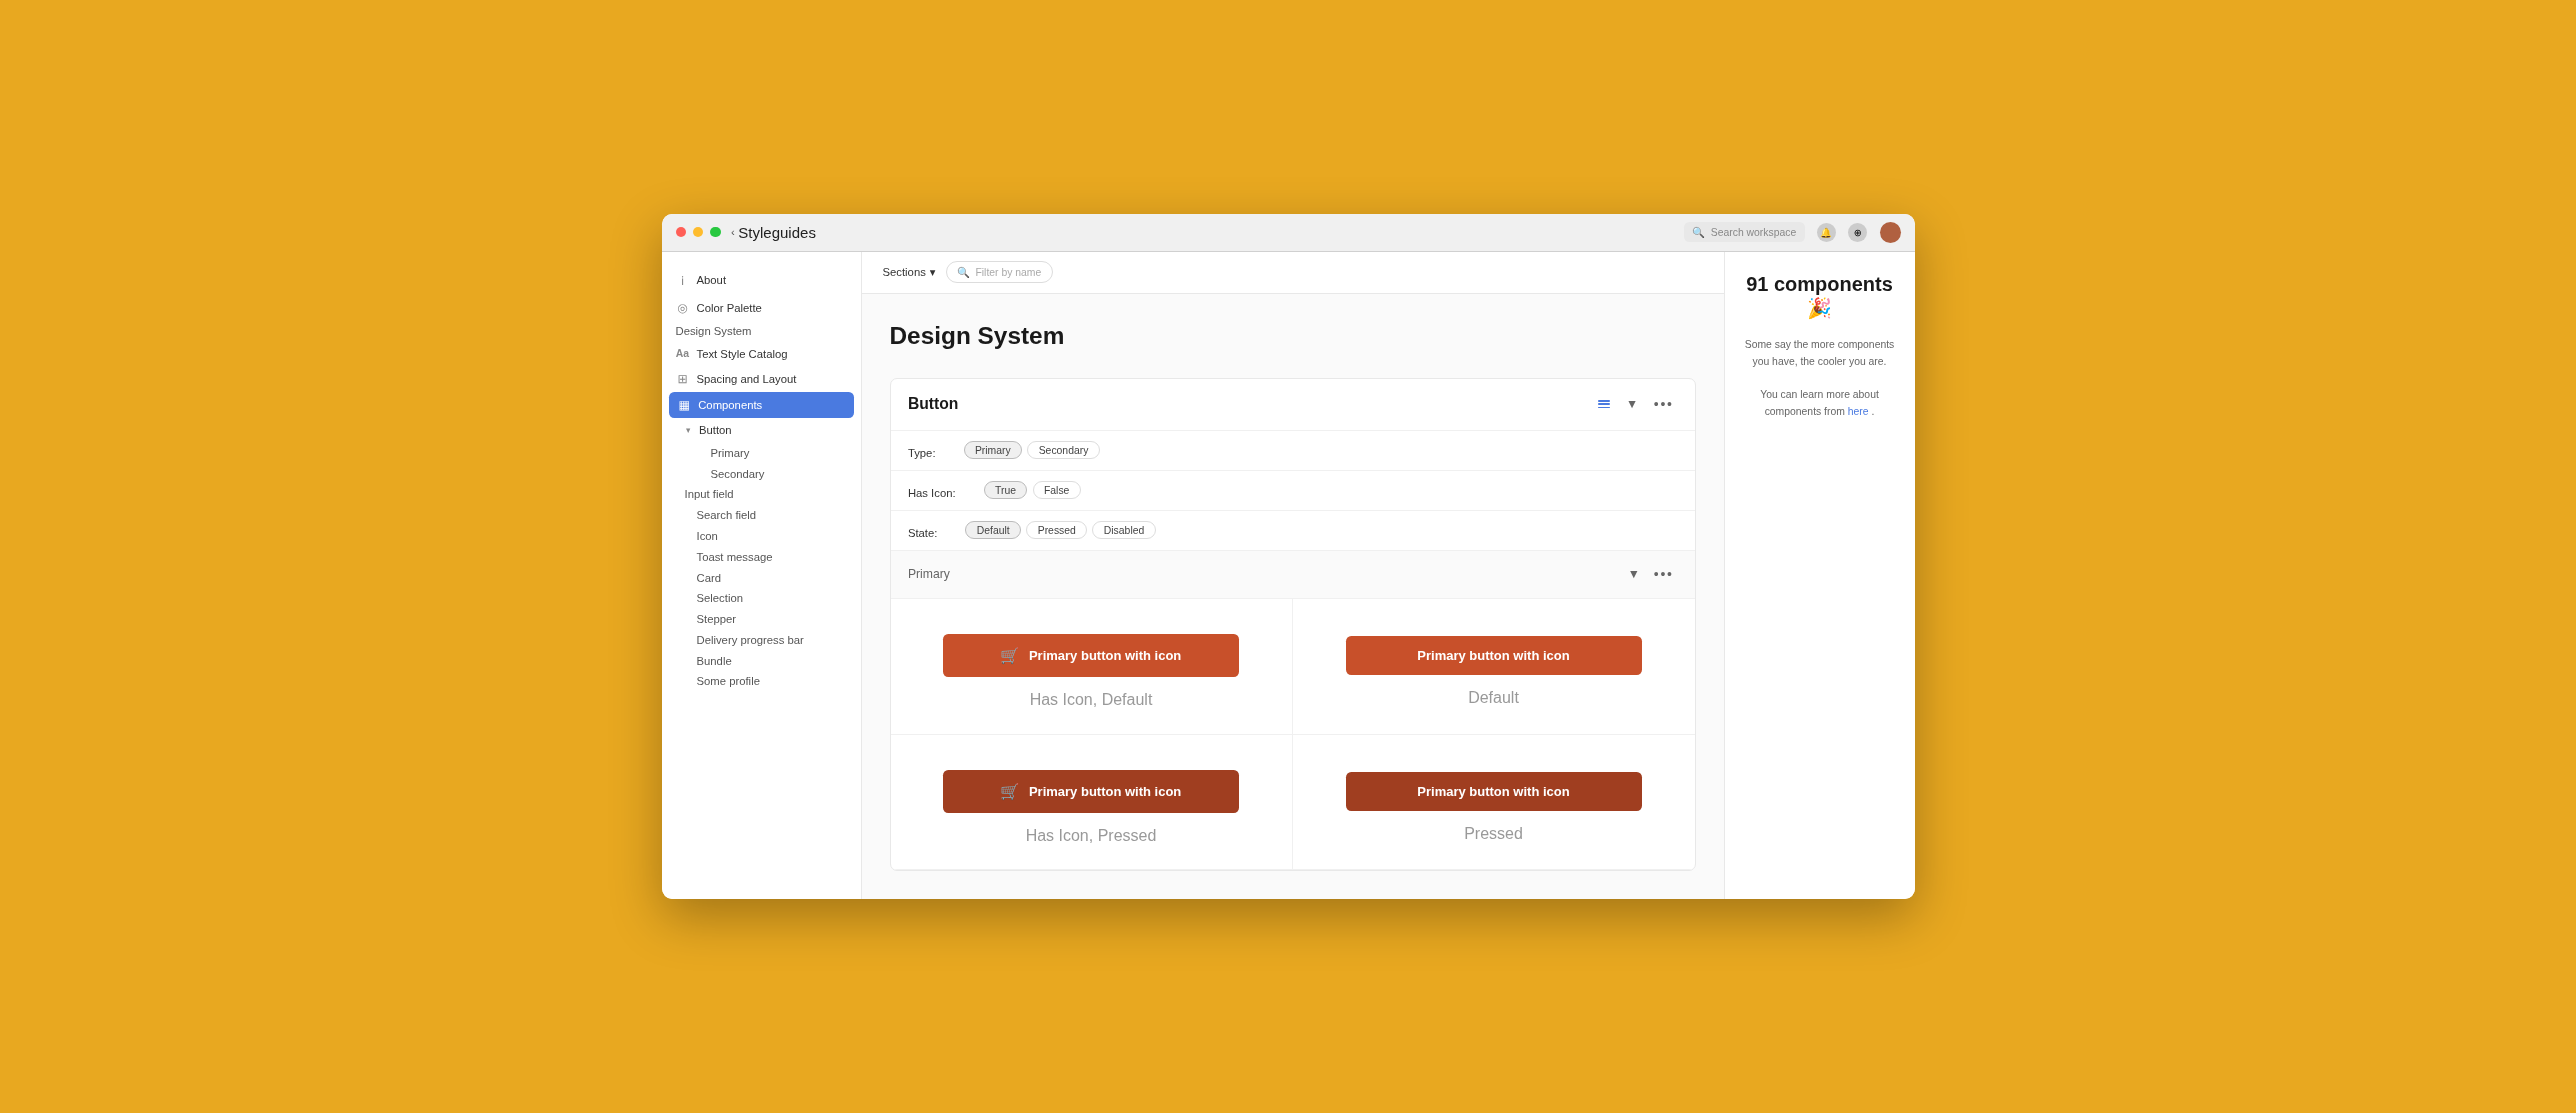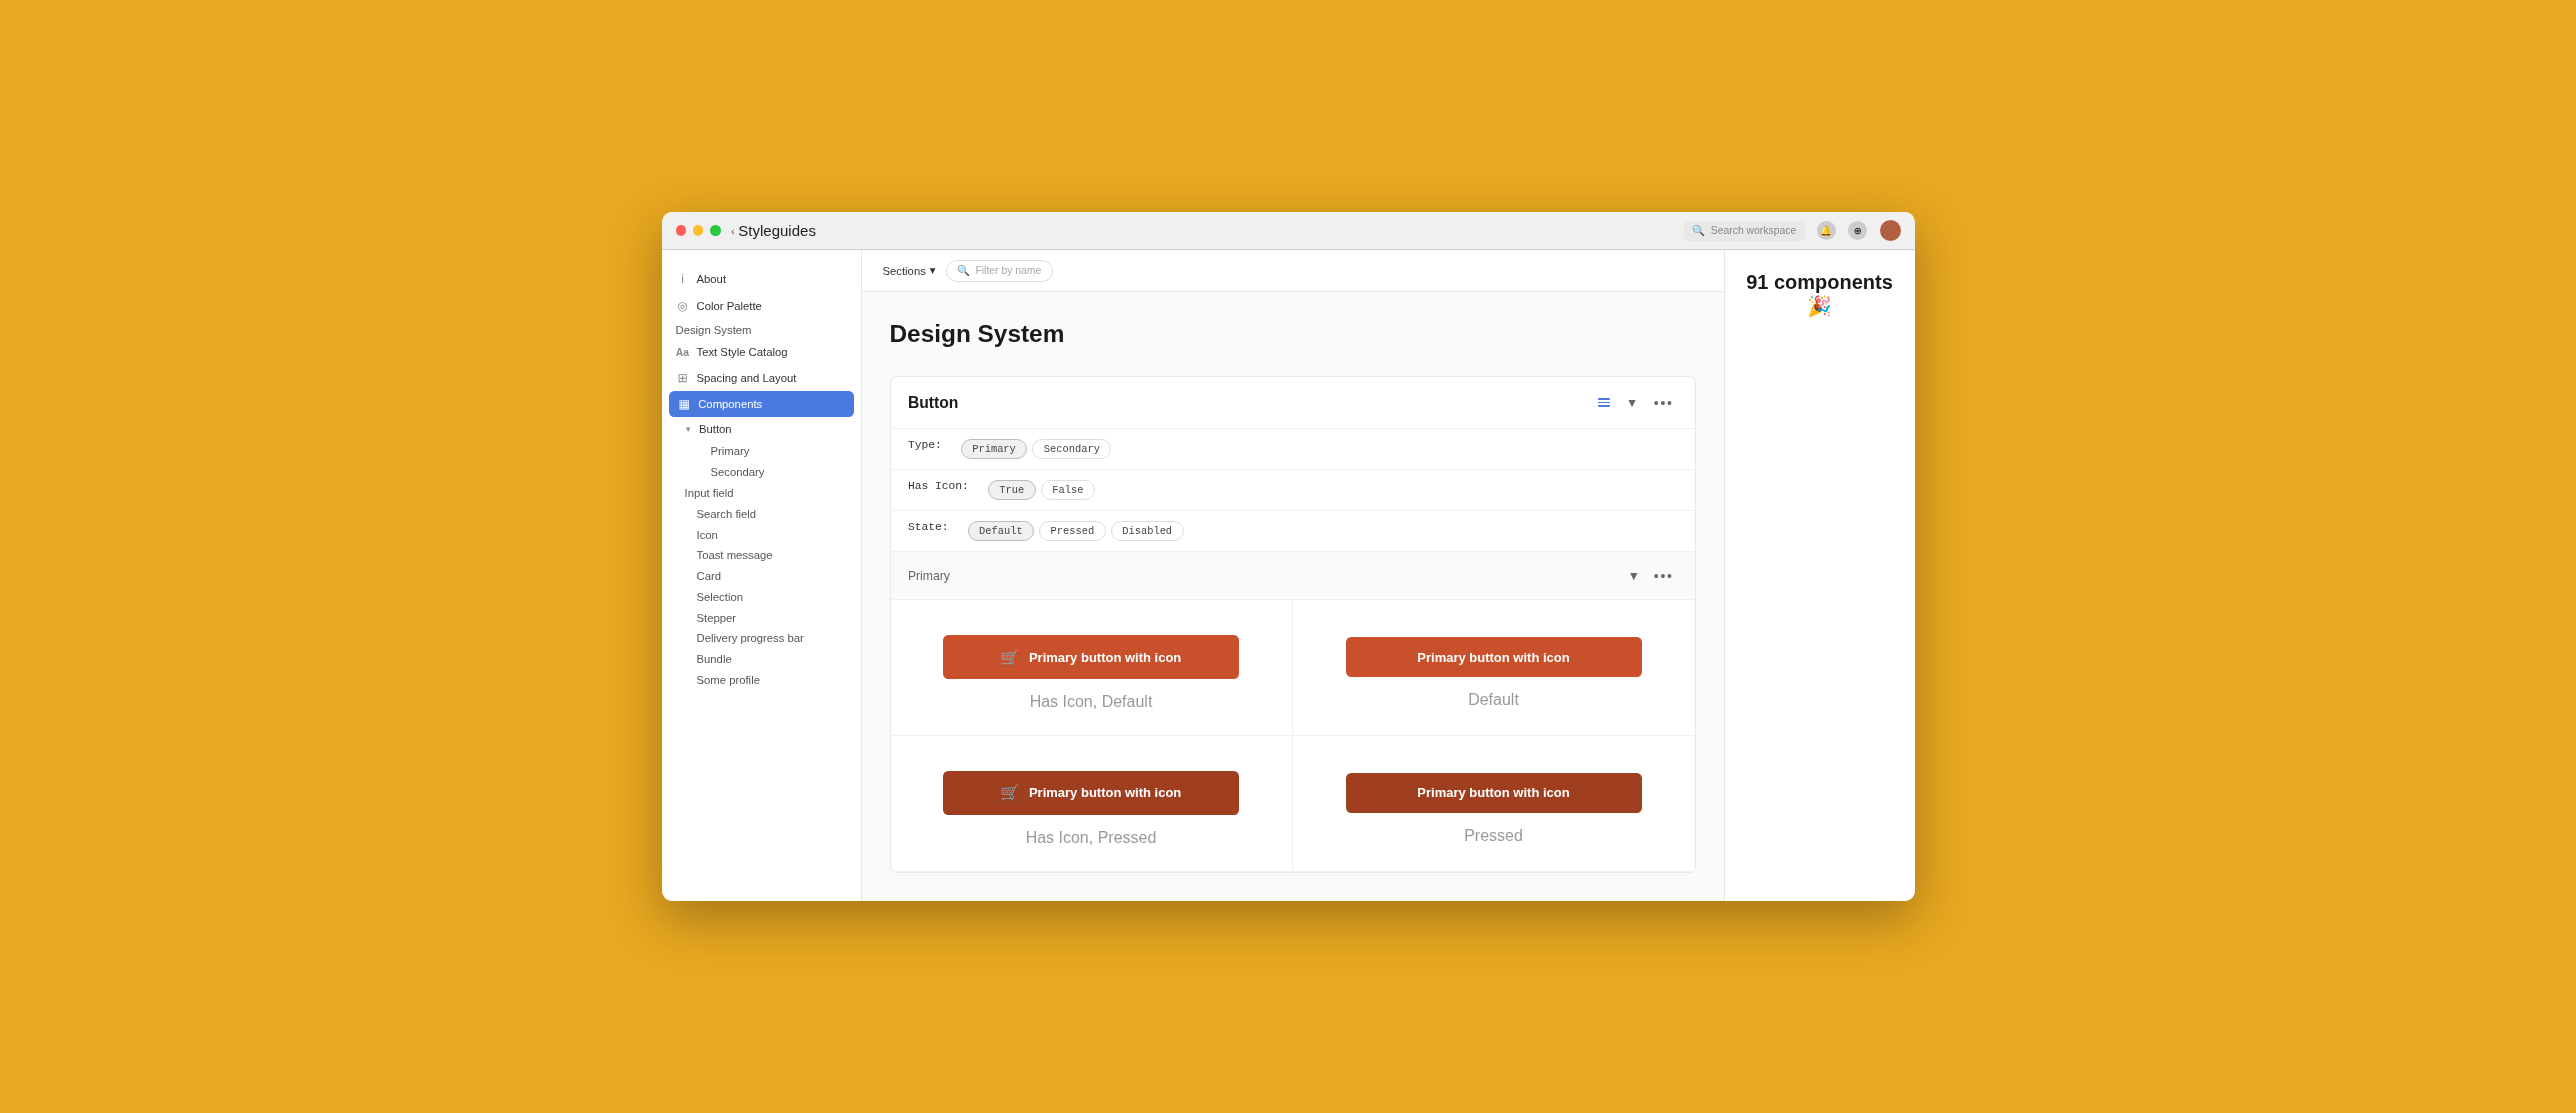--- a/index.html
+++ b/index.html
@@ -215,24 +215,23 @@
       border: none;
       cursor: pointer;
       color: #666;
       font-size: 12.2px;
       padding: 3.5px;
     }
     
     .filter-row {
       padding: 10.4px 17.4px;
       display: flex;
-      align-items: flex-start;
-      gap: 19px;
+      align-items: flex-end;
+      gap: 28px;
       border-bottom: 0.9px solid #f0f0f0;
-      font-family: Liberation Mono, monospace;
     }
     .filter-label {
       font-size: 11.3px;
       color: #333;
       font-weight: 500;
     }
     .filter-tags {
       display: flex;
       gap: 5.2px;
     }
@@ -535,16 +534,23 @@
               <span class="component-label">Pressed</span>
             </div>
           </div>
 
         </div>
       </div>
     </div>
 
     <div class="right-panel">
       <div class="right-panel-count">91 components 🎉</div>
+      <div class="right-panel-desc">
+        <span>Some say the more components you have, the cooler you are.</span>
+        <br><br>
+        <span>You can learn more about components from</span>
+        <a href="#" class="right-panel-link">here</a>
+        <span>.</span>
+      </div>
     </div>
   </div>
 </div>
 
 
 </body></html>

